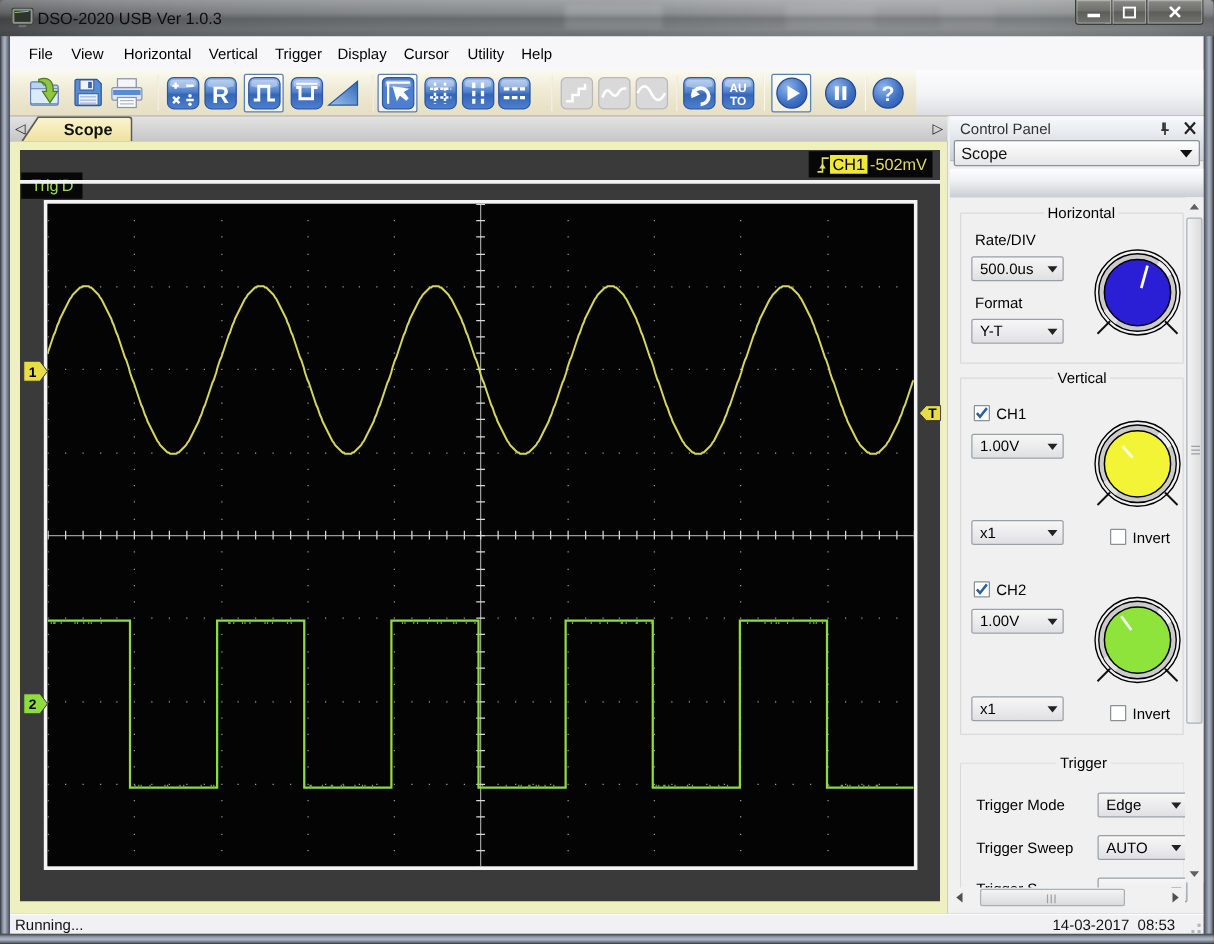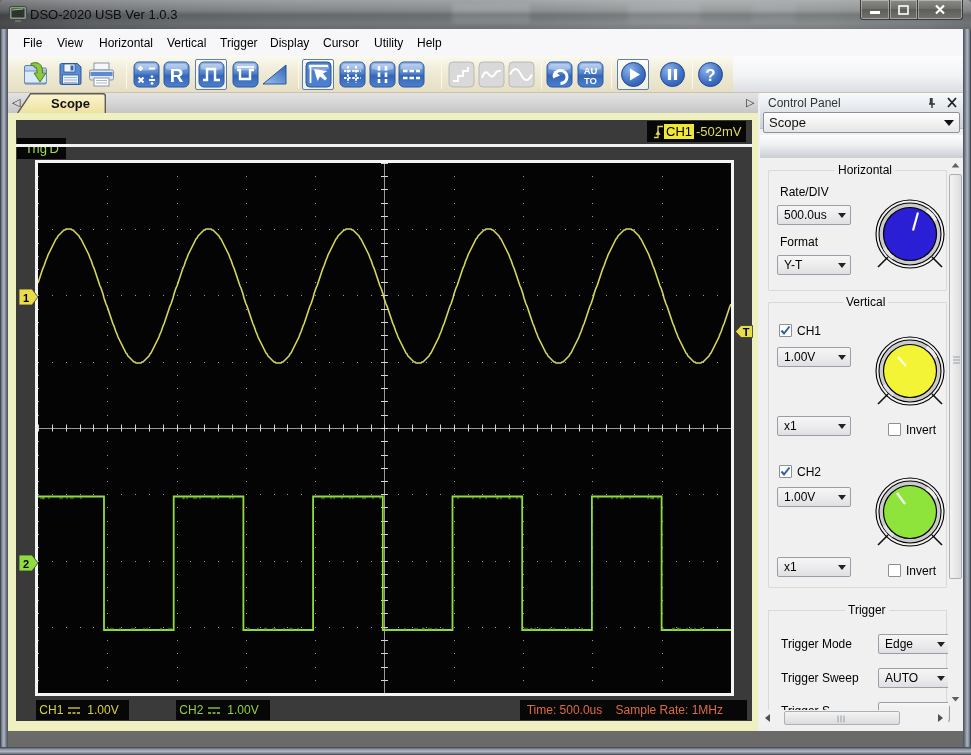--- a/index.html
+++ b/index.html
@@ -349,45 +349,48 @@
             <rect width="693" height="530" fill="#040404"></rect>
             <path d="M0 13h1v1h-1zM0 26h1v1h-1zM0 40h1v1h-1zM0 53h1v1h-1zM0 66h1v1h-1zM0 80h1v1h-1zM0 93h1v1h-1zM0 106h1v1h-1zM0 119h1v1h-1zM0 132h1v1h-1zM0 146h1v1h-1zM0 159h1v1h-1zM0 172h1v1h-1zM0 186h1v1h-1zM0 199h1v1h-1zM0 212h1v1h-1zM0 225h1v1h-1zM0 238h1v1h-1zM0 252h1v1h-1zM0 265h1v1h-1zM0 278h1v1h-1zM0 292h1v1h-1zM0 305h1v1h-1zM0 318h1v1h-1zM0 331h1v1h-1zM0 344h1v1h-1zM0 358h1v1h-1zM0 371h1v1h-1zM0 384h1v1h-1zM0 398h1v1h-1zM0 411h1v1h-1zM0 424h1v1h-1zM0 437h1v1h-1zM0 450h1v1h-1zM0 464h1v1h-1zM0 477h1v1h-1zM0 490h1v1h-1zM0 504h1v1h-1zM0 517h1v1h-1zM14 66h1v1h-1zM14 132h1v1h-1zM14 199h1v1h-1zM14 265h1v1h-1zM14 331h1v1h-1zM14 398h1v1h-1zM14 464h1v1h-1zM28 66h1v1h-1zM28 132h1v1h-1zM28 199h1v1h-1zM28 265h1v1h-1zM28 331h1v1h-1zM28 398h1v1h-1zM28 464h1v1h-1zM42 66h1v1h-1zM42 132h1v1h-1zM42 199h1v1h-1zM42 265h1v1h-1zM42 331h1v1h-1zM42 398h1v1h-1zM42 464h1v1h-1zM55 66h1v1h-1zM55 132h1v1h-1zM55 199h1v1h-1zM55 265h1v1h-1zM55 331h1v1h-1zM55 398h1v1h-1zM55 464h1v1h-1zM69 13h1v1h-1zM69 26h1v1h-1zM69 40h1v1h-1zM69 53h1v1h-1zM69 66h1v1h-1zM69 80h1v1h-1zM69 93h1v1h-1zM69 106h1v1h-1zM69 119h1v1h-1zM69 132h1v1h-1zM69 146h1v1h-1zM69 159h1v1h-1zM69 172h1v1h-1zM69 186h1v1h-1zM69 199h1v1h-1zM69 212h1v1h-1zM69 225h1v1h-1zM69 238h1v1h-1zM69 252h1v1h-1zM69 265h1v1h-1zM69 278h1v1h-1zM69 292h1v1h-1zM69 305h1v1h-1zM69 318h1v1h-1zM69 331h1v1h-1zM69 344h1v1h-1zM69 358h1v1h-1zM69 371h1v1h-1zM69 384h1v1h-1zM69 398h1v1h-1zM69 411h1v1h-1zM69 424h1v1h-1zM69 437h1v1h-1zM69 450h1v1h-1zM69 464h1v1h-1zM69 477h1v1h-1zM69 490h1v1h-1zM69 504h1v1h-1zM69 517h1v1h-1zM83 66h1v1h-1zM83 132h1v1h-1zM83 199h1v1h-1zM83 265h1v1h-1zM83 331h1v1h-1zM83 398h1v1h-1zM83 464h1v1h-1zM97 66h1v1h-1zM97 132h1v1h-1zM97 199h1v1h-1zM97 265h1v1h-1zM97 331h1v1h-1zM97 398h1v1h-1zM97 464h1v1h-1zM111 66h1v1h-1zM111 132h1v1h-1zM111 199h1v1h-1zM111 265h1v1h-1zM111 331h1v1h-1zM111 398h1v1h-1zM111 464h1v1h-1zM125 66h1v1h-1zM125 132h1v1h-1zM125 199h1v1h-1zM125 265h1v1h-1zM125 331h1v1h-1zM125 398h1v1h-1zM125 464h1v1h-1zM139 13h1v1h-1zM139 26h1v1h-1zM139 40h1v1h-1zM139 53h1v1h-1zM139 66h1v1h-1zM139 80h1v1h-1zM139 93h1v1h-1zM139 106h1v1h-1zM139 119h1v1h-1zM139 132h1v1h-1zM139 146h1v1h-1zM139 159h1v1h-1zM139 172h1v1h-1zM139 186h1v1h-1zM139 199h1v1h-1zM139 212h1v1h-1zM139 225h1v1h-1zM139 238h1v1h-1zM139 252h1v1h-1zM139 265h1v1h-1zM139 278h1v1h-1zM139 292h1v1h-1zM139 305h1v1h-1zM139 318h1v1h-1zM139 331h1v1h-1zM139 344h1v1h-1zM139 358h1v1h-1zM139 371h1v1h-1zM139 384h1v1h-1zM139 398h1v1h-1zM139 411h1v1h-1zM139 424h1v1h-1zM139 437h1v1h-1zM139 450h1v1h-1zM139 464h1v1h-1zM139 477h1v1h-1zM139 490h1v1h-1zM139 504h1v1h-1zM139 517h1v1h-1zM152 66h1v1h-1zM152 132h1v1h-1zM152 199h1v1h-1zM152 265h1v1h-1zM152 331h1v1h-1zM152 398h1v1h-1zM152 464h1v1h-1zM166 66h1v1h-1zM166 132h1v1h-1zM166 199h1v1h-1zM166 265h1v1h-1zM166 331h1v1h-1zM166 398h1v1h-1zM166 464h1v1h-1zM180 66h1v1h-1zM180 132h1v1h-1zM180 199h1v1h-1zM180 265h1v1h-1zM180 331h1v1h-1zM180 398h1v1h-1zM180 464h1v1h-1zM194 66h1v1h-1zM194 132h1v1h-1zM194 199h1v1h-1zM194 265h1v1h-1zM194 331h1v1h-1zM194 398h1v1h-1zM194 464h1v1h-1zM208 13h1v1h-1zM208 26h1v1h-1zM208 40h1v1h-1zM208 53h1v1h-1zM208 66h1v1h-1zM208 80h1v1h-1zM208 93h1v1h-1zM208 106h1v1h-1zM208 119h1v1h-1zM208 132h1v1h-1zM208 146h1v1h-1zM208 159h1v1h-1zM208 172h1v1h-1zM208 186h1v1h-1zM208 199h1v1h-1zM208 212h1v1h-1zM208 225h1v1h-1zM208 238h1v1h-1zM208 252h1v1h-1zM208 265h1v1h-1zM208 278h1v1h-1zM208 292h1v1h-1zM208 305h1v1h-1zM208 318h1v1h-1zM208 331h1v1h-1zM208 344h1v1h-1zM208 358h1v1h-1zM208 371h1v1h-1zM208 384h1v1h-1zM208 398h1v1h-1zM208 411h1v1h-1zM208 424h1v1h-1zM208 437h1v1h-1zM208 450h1v1h-1zM208 464h1v1h-1zM208 477h1v1h-1zM208 490h1v1h-1zM208 504h1v1h-1zM208 517h1v1h-1zM222 66h1v1h-1zM222 132h1v1h-1zM222 199h1v1h-1zM222 265h1v1h-1zM222 331h1v1h-1zM222 398h1v1h-1zM222 464h1v1h-1zM236 66h1v1h-1zM236 132h1v1h-1zM236 199h1v1h-1zM236 265h1v1h-1zM236 331h1v1h-1zM236 398h1v1h-1zM236 464h1v1h-1zM249 66h1v1h-1zM249 132h1v1h-1zM249 199h1v1h-1zM249 265h1v1h-1zM249 331h1v1h-1zM249 398h1v1h-1zM249 464h1v1h-1zM263 66h1v1h-1zM263 132h1v1h-1zM263 199h1v1h-1zM263 265h1v1h-1zM263 331h1v1h-1zM263 398h1v1h-1zM263 464h1v1h-1zM277 13h1v1h-1zM277 26h1v1h-1zM277 40h1v1h-1zM277 53h1v1h-1zM277 66h1v1h-1zM277 80h1v1h-1zM277 93h1v1h-1zM277 106h1v1h-1zM277 119h1v1h-1zM277 132h1v1h-1zM277 146h1v1h-1zM277 159h1v1h-1zM277 172h1v1h-1zM277 186h1v1h-1zM277 199h1v1h-1zM277 212h1v1h-1zM277 225h1v1h-1zM277 238h1v1h-1zM277 252h1v1h-1zM277 265h1v1h-1zM277 278h1v1h-1zM277 292h1v1h-1zM277 305h1v1h-1zM277 318h1v1h-1zM277 331h1v1h-1zM277 344h1v1h-1zM277 358h1v1h-1zM277 371h1v1h-1zM277 384h1v1h-1zM277 398h1v1h-1zM277 411h1v1h-1zM277 424h1v1h-1zM277 437h1v1h-1zM277 450h1v1h-1zM277 464h1v1h-1zM277 477h1v1h-1zM277 490h1v1h-1zM277 504h1v1h-1zM277 517h1v1h-1zM291 66h1v1h-1zM291 132h1v1h-1zM291 199h1v1h-1zM291 265h1v1h-1zM291 331h1v1h-1zM291 398h1v1h-1zM291 464h1v1h-1zM305 66h1v1h-1zM305 132h1v1h-1zM305 199h1v1h-1zM305 265h1v1h-1zM305 331h1v1h-1zM305 398h1v1h-1zM305 464h1v1h-1zM319 66h1v1h-1zM319 132h1v1h-1zM319 199h1v1h-1zM319 265h1v1h-1zM319 331h1v1h-1zM319 398h1v1h-1zM319 464h1v1h-1zM333 66h1v1h-1zM333 132h1v1h-1zM333 199h1v1h-1zM333 265h1v1h-1zM333 331h1v1h-1zM333 398h1v1h-1zM333 464h1v1h-1zM346 13h1v1h-1zM346 26h1v1h-1zM346 40h1v1h-1zM346 53h1v1h-1zM346 66h1v1h-1zM346 80h1v1h-1zM346 93h1v1h-1zM346 106h1v1h-1zM346 119h1v1h-1zM346 132h1v1h-1zM346 146h1v1h-1zM346 159h1v1h-1zM346 172h1v1h-1zM346 186h1v1h-1zM346 199h1v1h-1zM346 212h1v1h-1zM346 225h1v1h-1zM346 238h1v1h-1zM346 252h1v1h-1zM346 265h1v1h-1zM346 278h1v1h-1zM346 292h1v1h-1zM346 305h1v1h-1zM346 318h1v1h-1zM346 331h1v1h-1zM346 344h1v1h-1zM346 358h1v1h-1zM346 371h1v1h-1zM346 384h1v1h-1zM346 398h1v1h-1zM346 411h1v1h-1zM346 424h1v1h-1zM346 437h1v1h-1zM346 450h1v1h-1zM346 464h1v1h-1zM346 477h1v1h-1zM346 490h1v1h-1zM346 504h1v1h-1zM346 517h1v1h-1zM360 66h1v1h-1zM360 132h1v1h-1zM360 199h1v1h-1zM360 265h1v1h-1zM360 331h1v1h-1zM360 398h1v1h-1zM360 464h1v1h-1zM374 66h1v1h-1zM374 132h1v1h-1zM374 199h1v1h-1zM374 265h1v1h-1zM374 331h1v1h-1zM374 398h1v1h-1zM374 464h1v1h-1zM388 66h1v1h-1zM388 132h1v1h-1zM388 199h1v1h-1zM388 265h1v1h-1zM388 331h1v1h-1zM388 398h1v1h-1zM388 464h1v1h-1zM402 66h1v1h-1zM402 132h1v1h-1zM402 199h1v1h-1zM402 265h1v1h-1zM402 331h1v1h-1zM402 398h1v1h-1zM402 464h1v1h-1zM416 13h1v1h-1zM416 26h1v1h-1zM416 40h1v1h-1zM416 53h1v1h-1zM416 66h1v1h-1zM416 80h1v1h-1zM416 93h1v1h-1zM416 106h1v1h-1zM416 119h1v1h-1zM416 132h1v1h-1zM416 146h1v1h-1zM416 159h1v1h-1zM416 172h1v1h-1zM416 186h1v1h-1zM416 199h1v1h-1zM416 212h1v1h-1zM416 225h1v1h-1zM416 238h1v1h-1zM416 252h1v1h-1zM416 265h1v1h-1zM416 278h1v1h-1zM416 292h1v1h-1zM416 305h1v1h-1zM416 318h1v1h-1zM416 331h1v1h-1zM416 344h1v1h-1zM416 358h1v1h-1zM416 371h1v1h-1zM416 384h1v1h-1zM416 398h1v1h-1zM416 411h1v1h-1zM416 424h1v1h-1zM416 437h1v1h-1zM416 450h1v1h-1zM416 464h1v1h-1zM416 477h1v1h-1zM416 490h1v1h-1zM416 504h1v1h-1zM416 517h1v1h-1zM430 66h1v1h-1zM430 132h1v1h-1zM430 199h1v1h-1zM430 265h1v1h-1zM430 331h1v1h-1zM430 398h1v1h-1zM430 464h1v1h-1zM444 66h1v1h-1zM444 132h1v1h-1zM444 199h1v1h-1zM444 265h1v1h-1zM444 331h1v1h-1zM444 398h1v1h-1zM444 464h1v1h-1zM457 66h1v1h-1zM457 132h1v1h-1zM457 199h1v1h-1zM457 265h1v1h-1zM457 331h1v1h-1zM457 398h1v1h-1zM457 464h1v1h-1zM471 66h1v1h-1zM471 132h1v1h-1zM471 199h1v1h-1zM471 265h1v1h-1zM471 331h1v1h-1zM471 398h1v1h-1zM471 464h1v1h-1zM485 13h1v1h-1zM485 26h1v1h-1zM485 40h1v1h-1zM485 53h1v1h-1zM485 66h1v1h-1zM485 80h1v1h-1zM485 93h1v1h-1zM485 106h1v1h-1zM485 119h1v1h-1zM485 132h1v1h-1zM485 146h1v1h-1zM485 159h1v1h-1zM485 172h1v1h-1zM485 186h1v1h-1zM485 199h1v1h-1zM485 212h1v1h-1zM485 225h1v1h-1zM485 238h1v1h-1zM485 252h1v1h-1zM485 265h1v1h-1zM485 278h1v1h-1zM485 292h1v1h-1zM485 305h1v1h-1zM485 318h1v1h-1zM485 331h1v1h-1zM485 344h1v1h-1zM485 358h1v1h-1zM485 371h1v1h-1zM485 384h1v1h-1zM485 398h1v1h-1zM485 411h1v1h-1zM485 424h1v1h-1zM485 437h1v1h-1zM485 450h1v1h-1zM485 464h1v1h-1zM485 477h1v1h-1zM485 490h1v1h-1zM485 504h1v1h-1zM485 517h1v1h-1zM499 66h1v1h-1zM499 132h1v1h-1zM499 199h1v1h-1zM499 265h1v1h-1zM499 331h1v1h-1zM499 398h1v1h-1zM499 464h1v1h-1zM513 66h1v1h-1zM513 132h1v1h-1zM513 199h1v1h-1zM513 265h1v1h-1zM513 331h1v1h-1zM513 398h1v1h-1zM513 464h1v1h-1zM527 66h1v1h-1zM527 132h1v1h-1zM527 199h1v1h-1zM527 265h1v1h-1zM527 331h1v1h-1zM527 398h1v1h-1zM527 464h1v1h-1zM541 66h1v1h-1zM541 132h1v1h-1zM541 199h1v1h-1zM541 265h1v1h-1zM541 331h1v1h-1zM541 398h1v1h-1zM541 464h1v1h-1zM554 13h1v1h-1zM554 26h1v1h-1zM554 40h1v1h-1zM554 53h1v1h-1zM554 66h1v1h-1zM554 80h1v1h-1zM554 93h1v1h-1zM554 106h1v1h-1zM554 119h1v1h-1zM554 132h1v1h-1zM554 146h1v1h-1zM554 159h1v1h-1zM554 172h1v1h-1zM554 186h1v1h-1zM554 199h1v1h-1zM554 212h1v1h-1zM554 225h1v1h-1zM554 238h1v1h-1zM554 252h1v1h-1zM554 265h1v1h-1zM554 278h1v1h-1zM554 292h1v1h-1zM554 305h1v1h-1zM554 318h1v1h-1zM554 331h1v1h-1zM554 344h1v1h-1zM554 358h1v1h-1zM554 371h1v1h-1zM554 384h1v1h-1zM554 398h1v1h-1zM554 411h1v1h-1zM554 424h1v1h-1zM554 437h1v1h-1zM554 450h1v1h-1zM554 464h1v1h-1zM554 477h1v1h-1zM554 490h1v1h-1zM554 504h1v1h-1zM554 517h1v1h-1zM568 66h1v1h-1zM568 132h1v1h-1zM568 199h1v1h-1zM568 265h1v1h-1zM568 331h1v1h-1zM568 398h1v1h-1zM568 464h1v1h-1zM582 66h1v1h-1zM582 132h1v1h-1zM582 199h1v1h-1zM582 265h1v1h-1zM582 331h1v1h-1zM582 398h1v1h-1zM582 464h1v1h-1zM596 66h1v1h-1zM596 132h1v1h-1zM596 199h1v1h-1zM596 265h1v1h-1zM596 331h1v1h-1zM596 398h1v1h-1zM596 464h1v1h-1zM610 66h1v1h-1zM610 132h1v1h-1zM610 199h1v1h-1zM610 265h1v1h-1zM610 331h1v1h-1zM610 398h1v1h-1zM610 464h1v1h-1zM624 13h1v1h-1zM624 26h1v1h-1zM624 40h1v1h-1zM624 53h1v1h-1zM624 66h1v1h-1zM624 80h1v1h-1zM624 93h1v1h-1zM624 106h1v1h-1zM624 119h1v1h-1zM624 132h1v1h-1zM624 146h1v1h-1zM624 159h1v1h-1zM624 172h1v1h-1zM624 186h1v1h-1zM624 199h1v1h-1zM624 212h1v1h-1zM624 225h1v1h-1zM624 238h1v1h-1zM624 252h1v1h-1zM624 265h1v1h-1zM624 278h1v1h-1zM624 292h1v1h-1zM624 305h1v1h-1zM624 318h1v1h-1zM624 331h1v1h-1zM624 344h1v1h-1zM624 358h1v1h-1zM624 371h1v1h-1zM624 384h1v1h-1zM624 398h1v1h-1zM624 411h1v1h-1zM624 424h1v1h-1zM624 437h1v1h-1zM624 450h1v1h-1zM624 464h1v1h-1zM624 477h1v1h-1zM624 490h1v1h-1zM624 504h1v1h-1zM624 517h1v1h-1zM638 66h1v1h-1zM638 132h1v1h-1zM638 199h1v1h-1zM638 265h1v1h-1zM638 331h1v1h-1zM638 398h1v1h-1zM638 464h1v1h-1zM651 66h1v1h-1zM651 132h1v1h-1zM651 199h1v1h-1zM651 265h1v1h-1zM651 331h1v1h-1zM651 398h1v1h-1zM651 464h1v1h-1zM665 66h1v1h-1zM665 132h1v1h-1zM665 199h1v1h-1zM665 265h1v1h-1zM665 331h1v1h-1zM665 398h1v1h-1zM665 464h1v1h-1zM679 66h1v1h-1zM679 132h1v1h-1zM679 199h1v1h-1zM679 265h1v1h-1zM679 331h1v1h-1zM679 398h1v1h-1zM679 464h1v1h-1z" fill="#9a9a9a"></path>
             <line x1="346.5" y1="0" x2="346.5" y2="530" stroke="#999999" stroke-width="1"></line>
             <line x1="0" y1="265.5" x2="693" y2="265.5" stroke="#999999" stroke-width="1"></line>
             <path d="M343.0 0.5h7M343.0 13.5h7M343.0 26.5h7M343.0 40.5h7M343.0 53.5h7M343.0 66.5h7M343.0 80.5h7M343.0 93.5h7M343.0 106.5h7M343.0 119.5h7M343.0 132.5h7M343.0 146.5h7M343.0 159.5h7M343.0 172.5h7M343.0 186.5h7M343.0 199.5h7M343.0 212.5h7M343.0 225.5h7M343.0 238.5h7M343.0 252.5h7M343.0 265.5h7M343.0 278.5h7M343.0 292.5h7M343.0 305.5h7M343.0 318.5h7M343.0 331.5h7M343.0 344.5h7M343.0 358.5h7M343.0 371.5h7M343.0 384.5h7M343.0 398.5h7M343.0 411.5h7M343.0 424.5h7M343.0 437.5h7M343.0 450.5h7M343.0 464.5h7M343.0 477.5h7M343.0 490.5h7M343.0 504.5h7M343.0 517.5h7M343.0 530.5h7M0.5 261.5v7M14.5 261.5v7M28.5 261.5v7M42.5 261.5v7M55.5 261.5v7M69.5 261.5v7M83.5 261.5v7M97.5 261.5v7M111.5 261.5v7M125.5 261.5v7M139.5 261.5v7M152.5 261.5v7M166.5 261.5v7M180.5 261.5v7M194.5 261.5v7M208.5 261.5v7M222.5 261.5v7M236.5 261.5v7M249.5 261.5v7M263.5 261.5v7M277.5 261.5v7M291.5 261.5v7M305.5 261.5v7M319.5 261.5v7M333.5 261.5v7M346.5 261.5v7M360.5 261.5v7M374.5 261.5v7M388.5 261.5v7M402.5 261.5v7M416.5 261.5v7M430.5 261.5v7M444.5 261.5v7M457.5 261.5v7M471.5 261.5v7M485.5 261.5v7M499.5 261.5v7M513.5 261.5v7M527.5 261.5v7M541.5 261.5v7M554.5 261.5v7M568.5 261.5v7M582.5 261.5v7M596.5 261.5v7M610.5 261.5v7M624.5 261.5v7M638.5 261.5v7M651.5 261.5v7M665.5 261.5v7M679.5 261.5v7M693.5 261.5v7" stroke="#d8d8d8" stroke-width="1" fill="none"></path>
             <polyline points="0,120 1,117 2,114 3,111 4,108 5,105 6,103 7,100 8,97 9,95 10,92 11,90 12,88 13,86 14,84 15,82 16,80 17,78 18,76 19,75 20,73 21,72 22,71 23,70 24,69 25,68 26,67 27,67 28,66 29,66 30,66 31,66 32,66 33,66 34,67 35,67 36,68 37,69 38,70 39,71 40,72 41,73 42,75 43,76 44,78 45,80 46,82 47,84 48,86 49,88 50,90 51,92 52,95 53,97 54,100 55,103 56,105 57,108 58,111 59,114 60,117 61,120 62,123 63,125 64,128 65,131 66,135 67,138 68,141 69,143 70,146 71,149 72,152 73,155 74,158 75,161 76,163 77,166 78,169 79,171 80,174 81,176 82,178 83,180 84,182 85,184 86,186 87,188 88,190 89,191 90,193 91,194 92,195 93,196 94,197 95,198 96,199 97,199 98,200 99,200 100,200 101,200 102,200 103,200 104,199 105,199 106,198 107,197 108,196 109,195 110,194 111,193 112,191 113,190 114,188 115,186 116,184 117,182 118,180 119,178 120,176 121,174 122,171 123,169 124,166 125,163 126,161 127,158 128,155 129,152 130,149 131,146 132,143 133,141 134,138 135,135 136,131 137,128 138,125 139,123 140,120 141,117 142,114 143,111 144,108 145,105 146,103 147,100 148,97 149,95 150,92 151,90 152,88 153,86 154,84 155,82 156,80 157,78 158,76 159,75 160,73 161,72 162,71 163,70 164,69 165,68 166,67 167,67 168,66 169,66 170,66 171,66 172,66 173,66 174,67 175,67 176,68 177,69 178,70 179,71 180,72 181,73 182,75 183,76 184,78 185,80 186,82 187,84 188,86 189,88 190,90 191,92 192,95 193,97 194,100 195,103 196,105 197,108 198,111 199,114 200,117 201,120 202,123 203,125 204,128 205,131 206,135 207,138 208,141 209,143 210,146 211,149 212,152 213,155 214,158 215,161 216,163 217,166 218,169 219,171 220,174 221,176 222,178 223,180 224,182 225,184 226,186 227,188 228,190 229,191 230,193 231,194 232,195 233,196 234,197 235,198 236,199 237,199 238,200 239,200 240,200 241,200 242,200 243,200 244,199 245,199 246,198 247,197 248,196 249,195 250,194 251,193 252,191 253,190 254,188 255,186 256,184 257,182 258,180 259,178 260,176 261,174 262,171 263,169 264,166 265,163 266,161 267,158 268,155 269,152 270,149 271,146 272,143 273,141 274,138 275,135 276,131 277,128 278,125 279,123 280,120 281,117 282,114 283,111 284,108 285,105 286,103 287,100 288,97 289,95 290,92 291,90 292,88 293,86 294,84 295,82 296,80 297,78 298,76 299,75 300,73 301,72 302,71 303,70 304,69 305,68 306,67 307,67 308,66 309,66 310,66 311,66 312,66 313,66 314,67 315,67 316,68 317,69 318,70 319,71 320,72 321,73 322,75 323,76 324,78 325,80 326,82 327,84 328,86 329,88 330,90 331,92 332,95 333,97 334,100 335,103 336,105 337,108 338,111 339,114 340,117 341,120 342,123 343,125 344,128 345,131 346,135 347,138 348,141 349,143 350,146 351,149 352,152 353,155 354,158 355,161 356,163 357,166 358,169 359,171 360,174 361,176 362,178 363,180 364,182 365,184 366,186 367,188 368,190 369,191 370,193 371,194 372,195 373,196 374,197 375,198 376,199 377,199 378,200 379,200 380,200 381,200 382,200 383,200 384,199 385,199 386,198 387,197 388,196 389,195 390,194 391,193 392,191 393,190 394,188 395,186 396,184 397,182 398,180 399,178 400,176 401,174 402,171 403,169 404,166 405,163 406,161 407,158 408,155 409,152 410,149 411,146 412,143 413,141 414,138 415,135 416,131 417,128 418,125 419,123 420,120 421,117 422,114 423,111 424,108 425,105 426,103 427,100 428,97 429,95 430,92 431,90 432,88 433,86 434,84 435,82 436,80 437,78 438,76 439,75 440,73 441,72 442,71 443,70 444,69 445,68 446,67 447,67 448,66 449,66 450,66 451,66 452,66 453,66 454,67 455,67 456,68 457,69 458,70 459,71 460,72 461,73 462,75 463,76 464,78 465,80 466,82 467,84 468,86 469,88 470,90 471,92 472,95 473,97 474,100 475,103 476,105 477,108 478,111 479,114 480,117 481,120 482,123 483,125 484,128 485,131 486,135 487,138 488,141 489,143 490,146 491,149 492,152 493,155 494,158 495,161 496,163 497,166 498,169 499,171 500,174 501,176 502,178 503,180 504,182 505,184 506,186 507,188 508,190 509,191 510,193 511,194 512,195 513,196 514,197 515,198 516,199 517,199 518,200 519,200 520,200 521,200 522,200 523,200 524,199 525,199 526,198 527,197 528,196 529,195 530,194 531,193 532,191 533,190 534,188 535,186 536,184 537,182 538,180 539,178 540,176 541,174 542,171 543,169 544,166 545,163 546,161 547,158 548,155 549,152 550,149 551,146 552,143 553,141 554,138 555,135 556,131 557,128 558,125 559,123 560,120 561,117 562,114 563,111 564,108 565,105 566,103 567,100 568,97 569,95 570,92 571,90 572,88 573,86 574,84 575,82 576,80 577,78 578,76 579,75 580,73 581,72 582,71 583,70 584,69 585,68 586,67 587,67 588,66 589,66 590,66 591,66 592,66 593,66 594,67 595,67 596,68 597,69 598,70 599,71 600,72 601,73 602,75 603,76 604,78 605,80 606,82 607,84 608,86 609,88 610,90 611,92 612,95 613,97 614,100 615,103 616,105 617,108 618,111 619,114 620,117 621,120 622,123 623,125 624,128 625,131 626,135 627,138 628,141 629,143 630,146 631,149 632,152 633,155 634,158 635,161 636,163 637,166 638,169 639,171 640,174 641,176 642,178 643,180 644,182 645,184 646,186 647,188 648,190 649,191 650,193 651,194 652,195 653,196 654,197 655,198 656,199 657,199 658,200 659,200 660,200 661,200 662,200 663,200 664,199 665,199 666,198 667,197 668,196 669,195 670,194 671,193 672,191 673,190 674,188 675,186 676,184 677,182 678,180 679,178 680,176 681,174 682,171 683,169 684,166 685,163 686,161 687,158 688,155 689,152 690,149 691,146 692,143 693,141" fill="none" stroke="#d6d65c" stroke-width="1.6"></polyline>
             <path d="M0 333.5H66.0V467.0H135.7V333.5H205.4V467.0H275.1V333.5H344.8V467.0H414.5V333.5H484.2V467.0H553.9V333.5H623.6V467.0H693" fill="none" stroke="#8fdc3f" stroke-width="1.8"></path>
             <path d="M22 334v2.2M11 334v2.2M43 334v2.2M6 334v2.2M35 334v2.2M24 334v2.2M5 334v2.2M33 334v2.2M3 334v2.2M29 334v2.2M5 334v2.2M73 467v-2.2M96 467v-2.2M123 467v-2.2M75 467v-2.2M82 467v-2.2M109 467v-2.2M131 467v-2.2M106 467v-2.2M94 467v-2.2M133 467v-2.2M70 467v-2.2M195 334v2.2M156 334v2.2M146 334v2.2M145 334v2.2M158 334v2.2M192 334v2.2M149 334v2.2M176 334v2.2M180 334v2.2M162 334v2.2M174 334v2.2M211 467v-2.2M210 467v-2.2M220 467v-2.2M252 467v-2.2M235 467v-2.2M228 467v-2.2M246 467v-2.2M237 467v-2.2M227 467v-2.2M260 467v-2.2M254 467v-2.2M293 334v2.2M315 334v2.2M312 334v2.2M335 334v2.2M325 334v2.2M296 334v2.2M342 334v2.2M284 334v2.2M304 334v2.2M327 334v2.2M286 334v2.2M379 467v-2.2M348 467v-2.2M391 467v-2.2M398 467v-2.2M385 467v-2.2M405 467v-2.2M367 467v-2.2M393 467v-2.2M386 467v-2.2M385 467v-2.2M377 467v-2.2M472 334v2.2M479 334v2.2M448 334v2.2M460 334v2.2M420 334v2.2M463 334v2.2M459 334v2.2M483 334v2.2M471 334v2.2M435 334v2.2M442 334v2.2M530 467v-2.2M487 467v-2.2M516 467v-2.2M497 467v-2.2M493 467v-2.2M489 467v-2.2M537 467v-2.2M494 467v-2.2M502 467v-2.2M512 467v-2.2M544 467v-2.2M560 334v2.2M585 334v2.2M592 334v2.2M615 334v2.2M610 334v2.2M613 334v2.2M574 334v2.2M583 334v2.2M579 334v2.2M615 334v2.2M620 334v2.2M635 467v-2.2M636 467v-2.2M640 467v-2.2M640 467v-2.2M657 467v-2.2M664 467v-2.2M642 467v-2.2M625 467v-2.2M653 467v-2.2M649 467v-2.2M663 467v-2.2" stroke="#6aa82f" stroke-width="1"></path>
           </svg>
         </div>
-      <div id="chboxes">
-          <div class="chbox" style="left:20px;width:93px;color:#d8d23c">&nbsp;CH1 <svg width="14" height="9" viewBox="0 0 14 9" style="vertical-align:-1px">
-              <path d="M1 2 h12" stroke="currentColor" stroke-width="1.3"></path>
-              <path d="M1 7 h3 M5.5 7 h3 M10 7 h3" stroke="currentColor" stroke-width="1.3"></path>
-            </svg>&nbsp; 1.00V</div>
-          <div class="chbox" style="left:160px;width:94px;color:#96d23c">&nbsp;CH2 <svg width="14" height="9" viewBox="0 0 14 9" style="vertical-align:-1px">
-              <path d="M1 2 h12" stroke="currentColor" stroke-width="1.3"></path>
-              <path d="M1 7 h3 M5.5 7 h3 M10 7 h3" stroke="currentColor" stroke-width="1.3"></path>
-            </svg>&nbsp; 1.00V</div>
-          <div class="chbox" style="left:504px;width:227px;color:#dd6b44">&nbsp;&nbsp;Time: 500.0us&nbsp;&nbsp;&nbsp;&nbsp;Sample Rate: 1MHz</div>
-        </div>
     </div>
   </div>
   <div class="abs" style="left:19px;top:289px;width:19px;height:16px"><svg width="19" height="16" viewBox="0 0 19 16">
         <path d="M0 0 H13 L19 8 L13 16 H0 z" fill="#e8dc48" stroke="#333" stroke-width="0.8"></path>
         <text x="7" y="12.5" font-family="Liberation Sans,sans-serif" font-size="11" font-weight="bold" fill="#000" text-anchor="middle">1</text>
       </svg></div>
     <div class="abs" style="left:19px;top:555px;width:19px;height:16px"><svg width="19" height="16" viewBox="0 0 19 16">
         <path d="M0 0 H13 L19 8 L13 16 H0 z" fill="#8fdc3f" stroke="#333" stroke-width="0.8"></path>
         <text x="7" y="12.5" font-family="Liberation Sans,sans-serif" font-size="11" font-weight="bold" fill="#000" text-anchor="middle">2</text>
       </svg></div>
     <div class="abs" style="left:735px;top:324px;width:18px;height:13px"><svg width="18" height="13" viewBox="0 0 18 13">
         <path d="M17.5 0.5 H6 L0.5 6.5 L6 12.5 H17.5 z" fill="#e8dc48" stroke="#333" stroke-width="0.8"></path>
         <text x="11" y="10.5" font-family="Liberation Sans,sans-serif" font-size="11" font-weight="bold" fill="#000" text-anchor="middle">T</text>
       </svg></div>
+  <div id="statusbar" class="abs">
+    <span class="run">Running...</span>
+    <span class="dt">14-03-2017&nbsp;&nbsp;08:53</span>
+      <svg width="14" height="14" viewBox="0 0 14 14" style="position:absolute;left:945px;top:2px">
+        <g fill="#b0b4bc">
+          <rect x="10" y="10" width="2.5" height="2.5"></rect>
+          <rect x="10" y="5" width="2.5" height="2.5"></rect>
+          <rect x="10" y="0" width="2.5" height="2.5"></rect>
+          <rect x="5" y="10" width="2.5" height="2.5"></rect>
+          <rect x="5" y="5" width="2.5" height="2.5"></rect>
+          <rect x="0" y="10" width="2.5" height="2.5"></rect>
+        </g>
+      </svg>
+  </div>
   <div id="cpanel" class="abs">
       <div id="cphead">
         <span class="t">Control Panel</span>
         <svg width="30" height="12" viewBox="0 0 30 12" style="position:absolute;left:168px;top:4px">
           <path d="M4 1 v6 M1 7 h6 M4 7 v4 M2.5 1 v6" stroke="#333" stroke-width="1.4" fill="none"></path>
           <path d="M20 1 l8 9 M28 1 l-8 9" stroke="#222" stroke-width="1.8"></path>
         </svg>
       </div>
       <div id="cpcombo">
         <span class="t">Scope</span>

